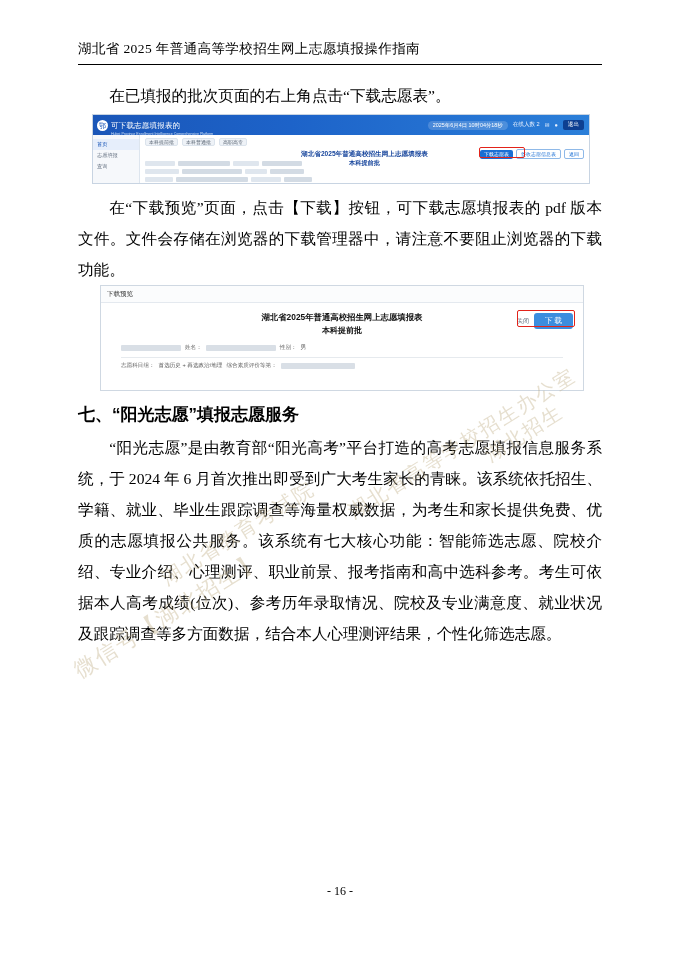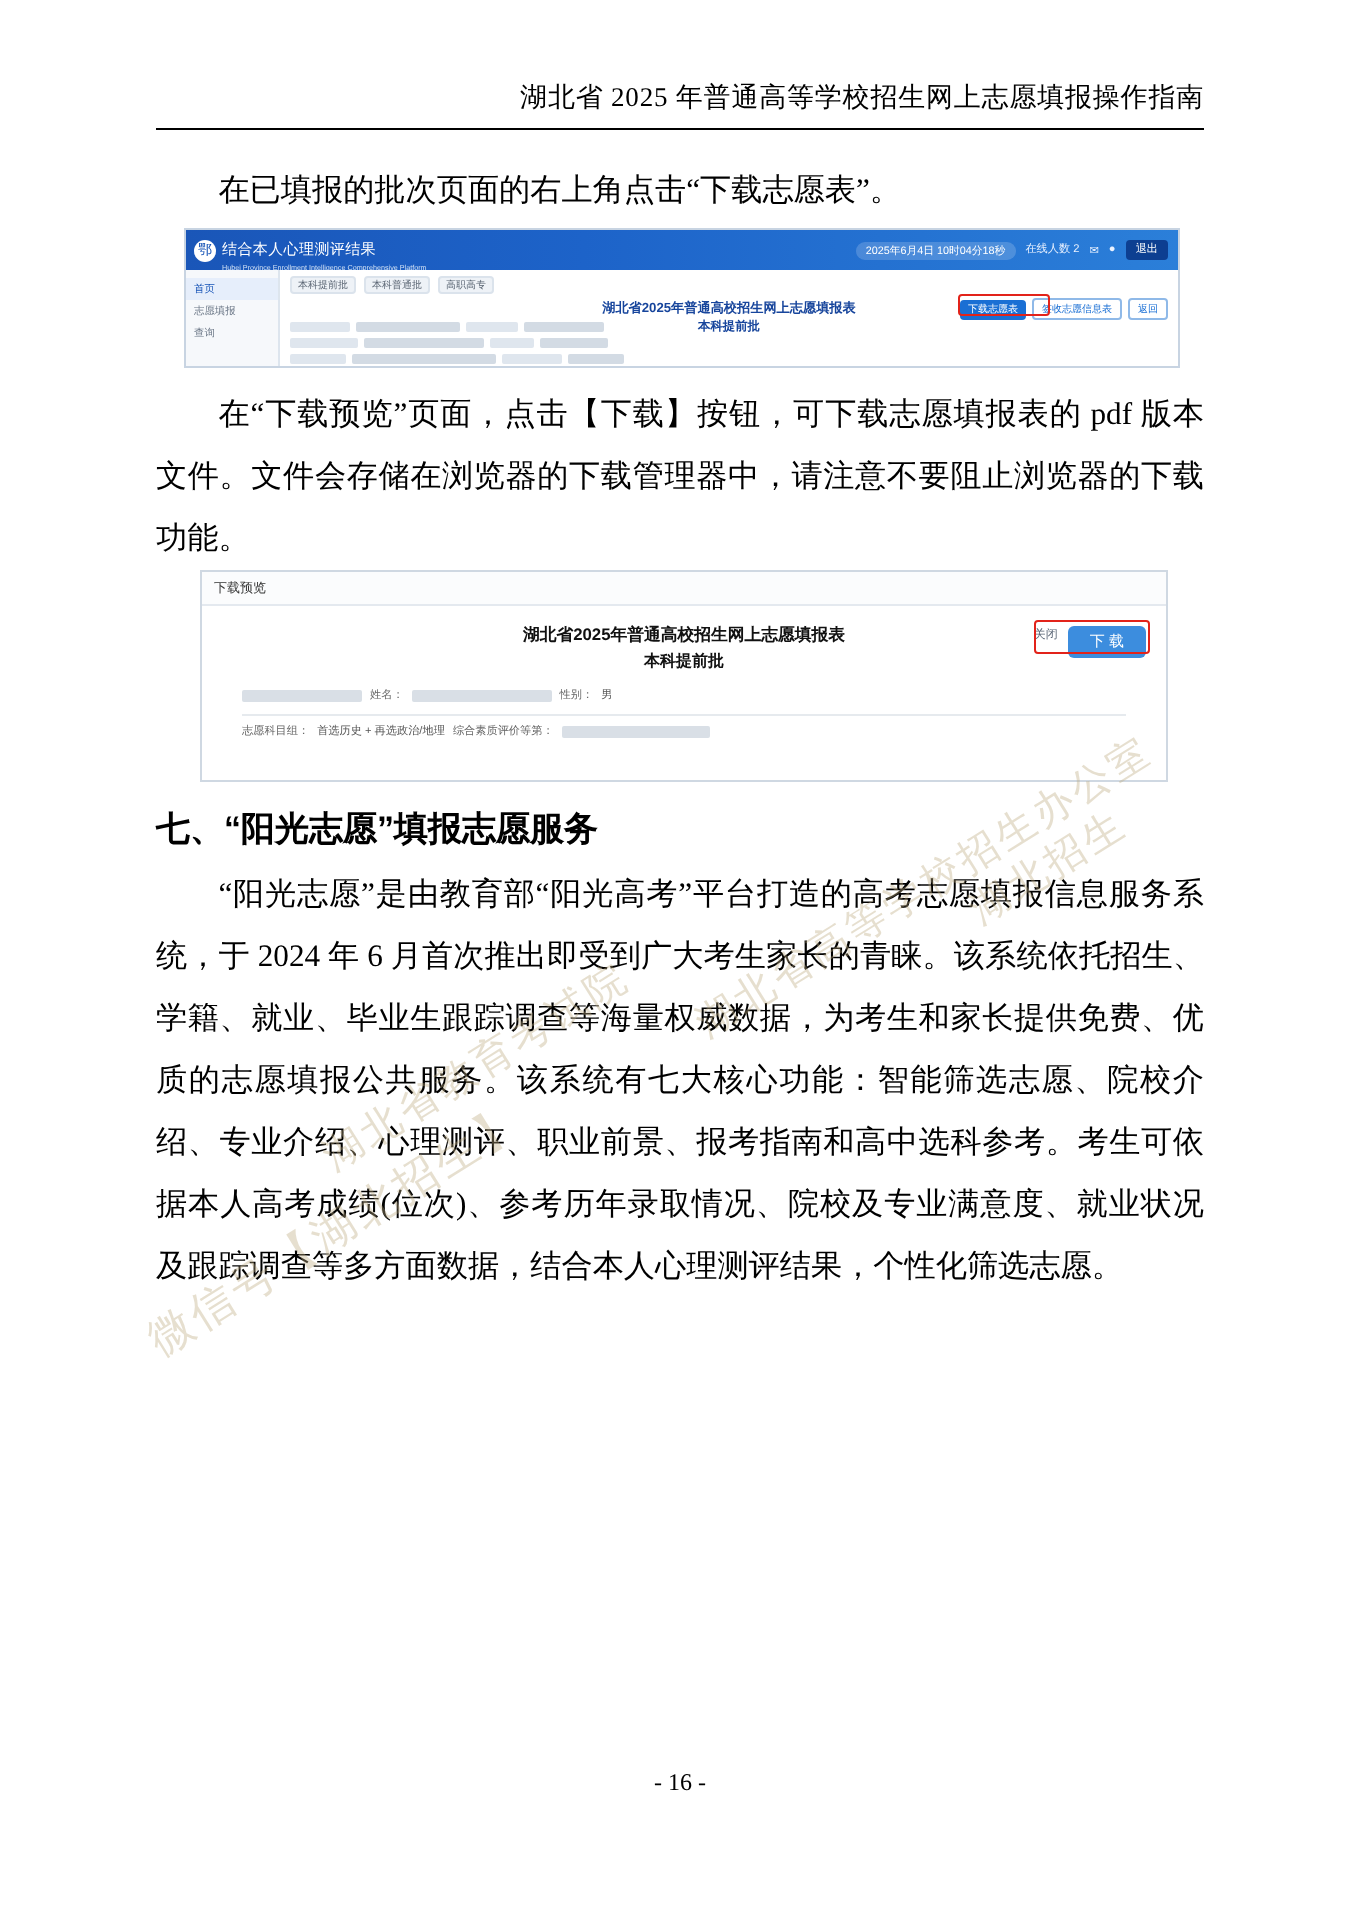--- a/index.html
+++ b/index.html
@@ -25,21 +25,21 @@
     width: 524px;
     height: 961px;
   }
 
   
   .doc-header {
     position: absolute;
     top: 40px;
     left: 0;
     width: 524px;
-    text-align: right;
+    text-align: left;
     font-size: 13.5px;
     letter-spacing: 0.4px;
     color: #000;
   }
   .header-rule {
     position: absolute;
     top: 64px;
     left: 0;
     width: 524px;
     border-bottom: 1px solid #000;
@@ -315,20 +315,21 @@
   }
   .fig2-line {
     border-top: 1px solid #e6eaee;
     margin: 3px 0 4px 0;
   }
   .fig2-buttons {
     position: absolute;
     right: 10px;
     top: 10px;
     display: flex;
+    align-items: center;
     gap: 5px;
   }
   .btn-download {
     background: #3c8dde;
     color: #fff;
     font-size: 7.5px;
     padding: 3px 11px;
     border-radius: 3px;
     font-family: "Liberation Sans", sans-serif;
   }
@@ -377,21 +378,21 @@
     <div class="doc-header">湖北省 2025 年普通高等学校招生网上志愿填报操作指南</div>
     <div class="header-rule"></div>
 
     <div class="para indent2" style="top: 80px;">在已填报的批次页面的右上角点击“下载志愿表”。</div>
 
     <div class="fig1">
       <div class="fig1-topbar">
         <div class="fig1-logo">
           <div class="fig1-logo-badge">鄂</div>
           <div>
-            <span class="fig1-logo-text">结合本人心理测评结果</span>
+            <span class="fig1-logo-text">可下载志愿填报表的</span>
             <span class="fig1-logo-sub">Hubei Province Enrollment Intelligence Comprehensive Platform</span>
           </div>
         </div>
         <div class="fig1-topbar-right">
           <span class="pill-dark">2025年6月4日 10时04分18秒</span>
           <span>在线人数 2</span>
           <span>✉</span>
           <span>●</span>
           <span class="fig1-exit">退出</span>
         </div>

